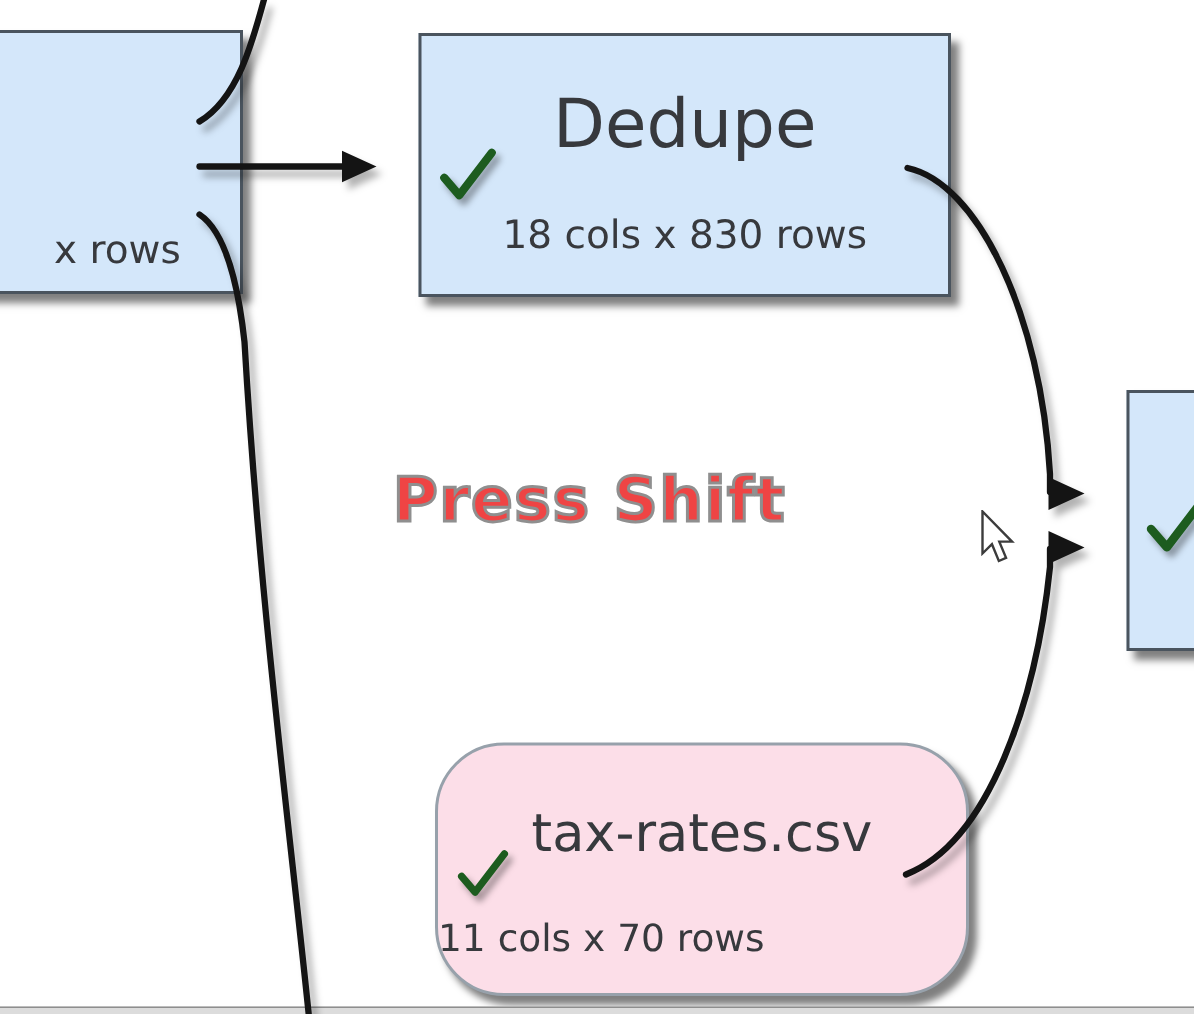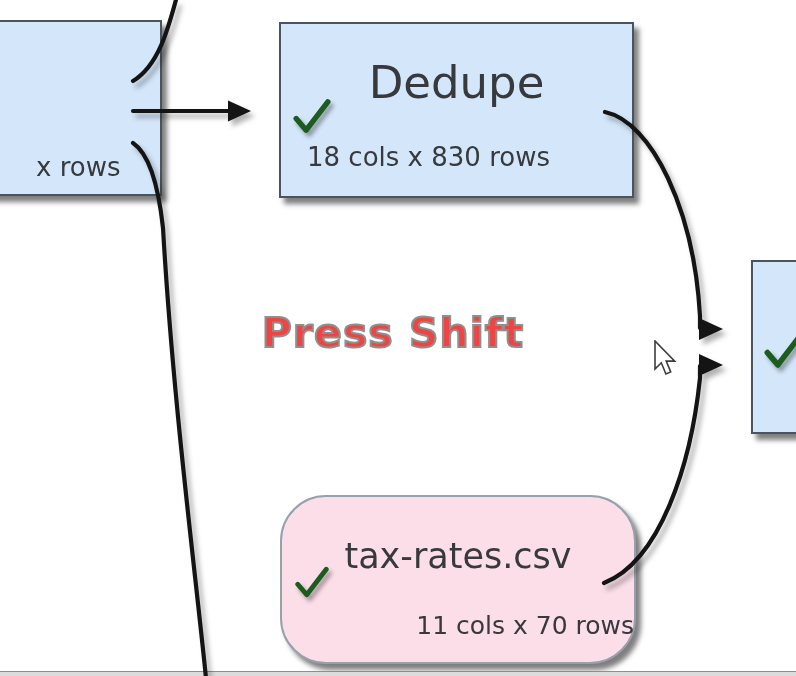--- a/index.html
+++ b/index.html
@@ -35,26 +35,26 @@
   }
   .node-sub{
     position:absolute;
     white-space:nowrap;
     line-height:1;
   }
   #node-left{left:-62px;top:20px;width:195px;height:176px;}
   #node-left .node-sub{left:67px;top:132px;font-size:26px;}
   #node-dedupe{left:250px;top:22px;width:355px;height:176px;}
   #node-dedupe .node-title{top:36px;font-size:45px;}
-  #node-dedupe .node-sub{left:0;width:100%;top:120px;font-size:26px;padding-left:26px;}
+  #node-dedupe .node-sub{left:0;width:100%;text-align:center;top:120px;font-size:26px;}
   #node-right{left:722px;top:260px;width:92px;height:174px;}
   #node-right .node-sub{left:60px;top:119px;font-size:26px;}
-  #node-tax{left:251px;top:495px;width:356px;height:169px;}
+  #node-tax{left:261px;top:495px;width:356px;height:169px;}
   #node-tax .node-title{top:42px;font-size:35px;}
-  #node-tax .node-sub{left:0;width:100%;text-align:right;top:116px;font-size:25px;}
+  #node-tax .node-sub{left:0;width:100%;text-align:left;top:116px;font-size:25px;}
   
   .check{
     position:absolute;
     filter:drop-shadow(3px 4px 2px rgba(0,0,0,0.35));
   }
   .check path{stroke:#1d5c1f;stroke-width:6.5;fill:none;stroke-linecap:round;stroke-linejoin:round;}
   #node-dedupe .check{left:11px;top:68px;}
   #node-right  .check{left:10px;top:63px;}
   #node-tax    .check{left:12px;top:63px;}
   

